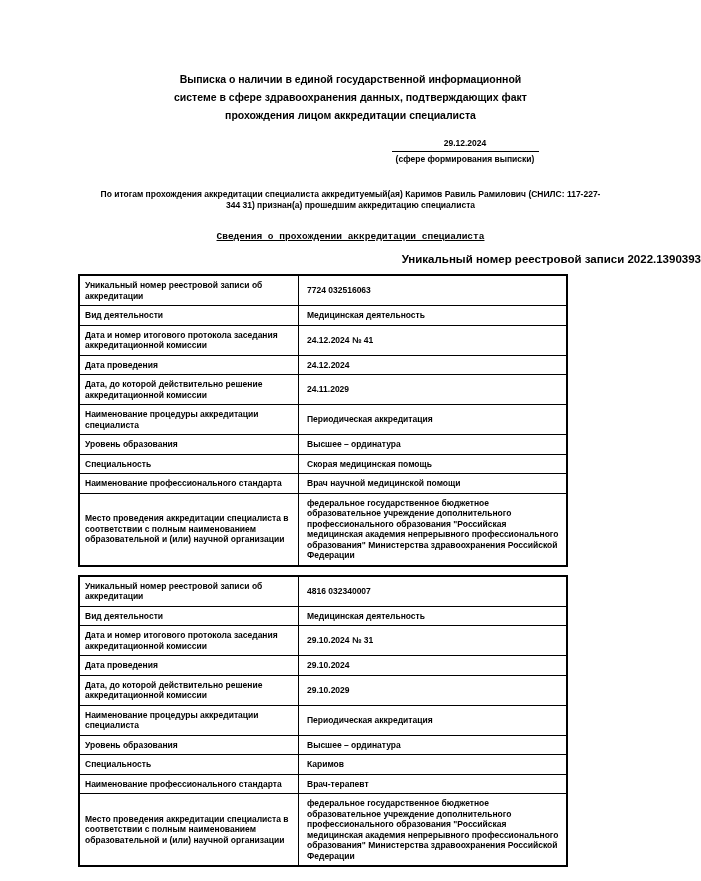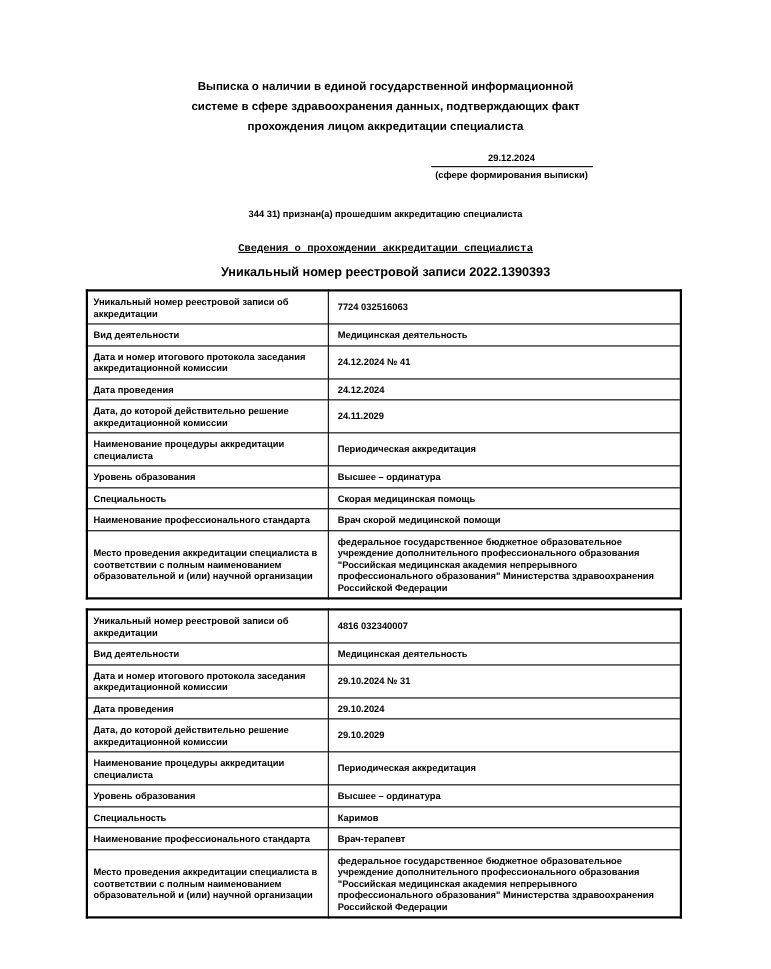--- a/index.html
+++ b/index.html
@@ -48,28 +48,28 @@
   .section-heading {
     margin-top: 20px;
     text-align: center;
     text-decoration: underline;
     font-size: 9.5px;
     line-height: 12px;
     font-family: Liberation Mono, monospace;
   }
   .registry-heading {
     margin-top: 9px;
-    text-align: center;
+    text-align: right;
     font-size: 11.5px;
     line-height: 14px;
   }
   table.acc-table {
     border-collapse: collapse;
     table-layout: fixed;
-    width: 542px;
+    width: 490px;
     margin: 8px 0 0 78px;
     border: 2px solid #000;
   }
   table.acc-table td {
     border: 1px solid #000;
     vertical-align: middle;
     font-size: 8.5px;
     line-height: 10.5px;
     font-weight: bold;
   }
@@ -86,20 +86,21 @@
     <div>системе в сфере здравоохранения данных, подтверждающих факт</div>
     <div>прохождения лицом аккредитации специалиста</div>
   </div>
 
   <div class="date-block">
     <div class="date-value">29.12.2024</div>
     <div class="date-caption">(сфере формирования выписки)</div>
   </div>
 
   <div class="intro">
+    <div>По итогам прохождения аккредитации специалиста аккредитуемый(ая) Каримов Равиль Рамилович (СНИЛС: 117-227-</div>
     <div>344 31) признан(а) прошедшим аккредитацию специалиста</div>
   </div>
 
   <div class="section-heading">Сведения о прохождении аккредитации специалиста</div>
 
   <div class="registry-heading">Уникальный номер реестровой записи 2022.1390393</div>
 
   <table class="acc-table">
     <tbody>
       <tr>
@@ -129,21 +130,21 @@
       <tr>
         <td class="lbl">Уровень образования</td>
         <td class="val">Высшее – ординатура</td>
       </tr>
       <tr>
         <td class="lbl">Специальность</td>
         <td class="val">Скорая медицинская помощь</td>
       </tr>
       <tr>
         <td class="lbl">Наименование профессионального стандарта</td>
-        <td class="val">Врач скорой медицинской помощи</td>
+        <td class="val">Врач научной медицинской помощи</td>
       </tr>
       <tr>
         <td class="lbl">Место проведения аккредитации специалиста в соответствии с полным наименованием образовательной и (или) научной организации</td>
         <td class="val">федеральное государственное бюджетное образовательное учреждение дополнительного профессионального образования "Российская медицинская академия непрерывного профессионального образования" Министерства здравоохранения Российской Федерации</td>
       </tr>
     </tbody>
   </table>
 
   <table class="acc-table">
     <tbody>

